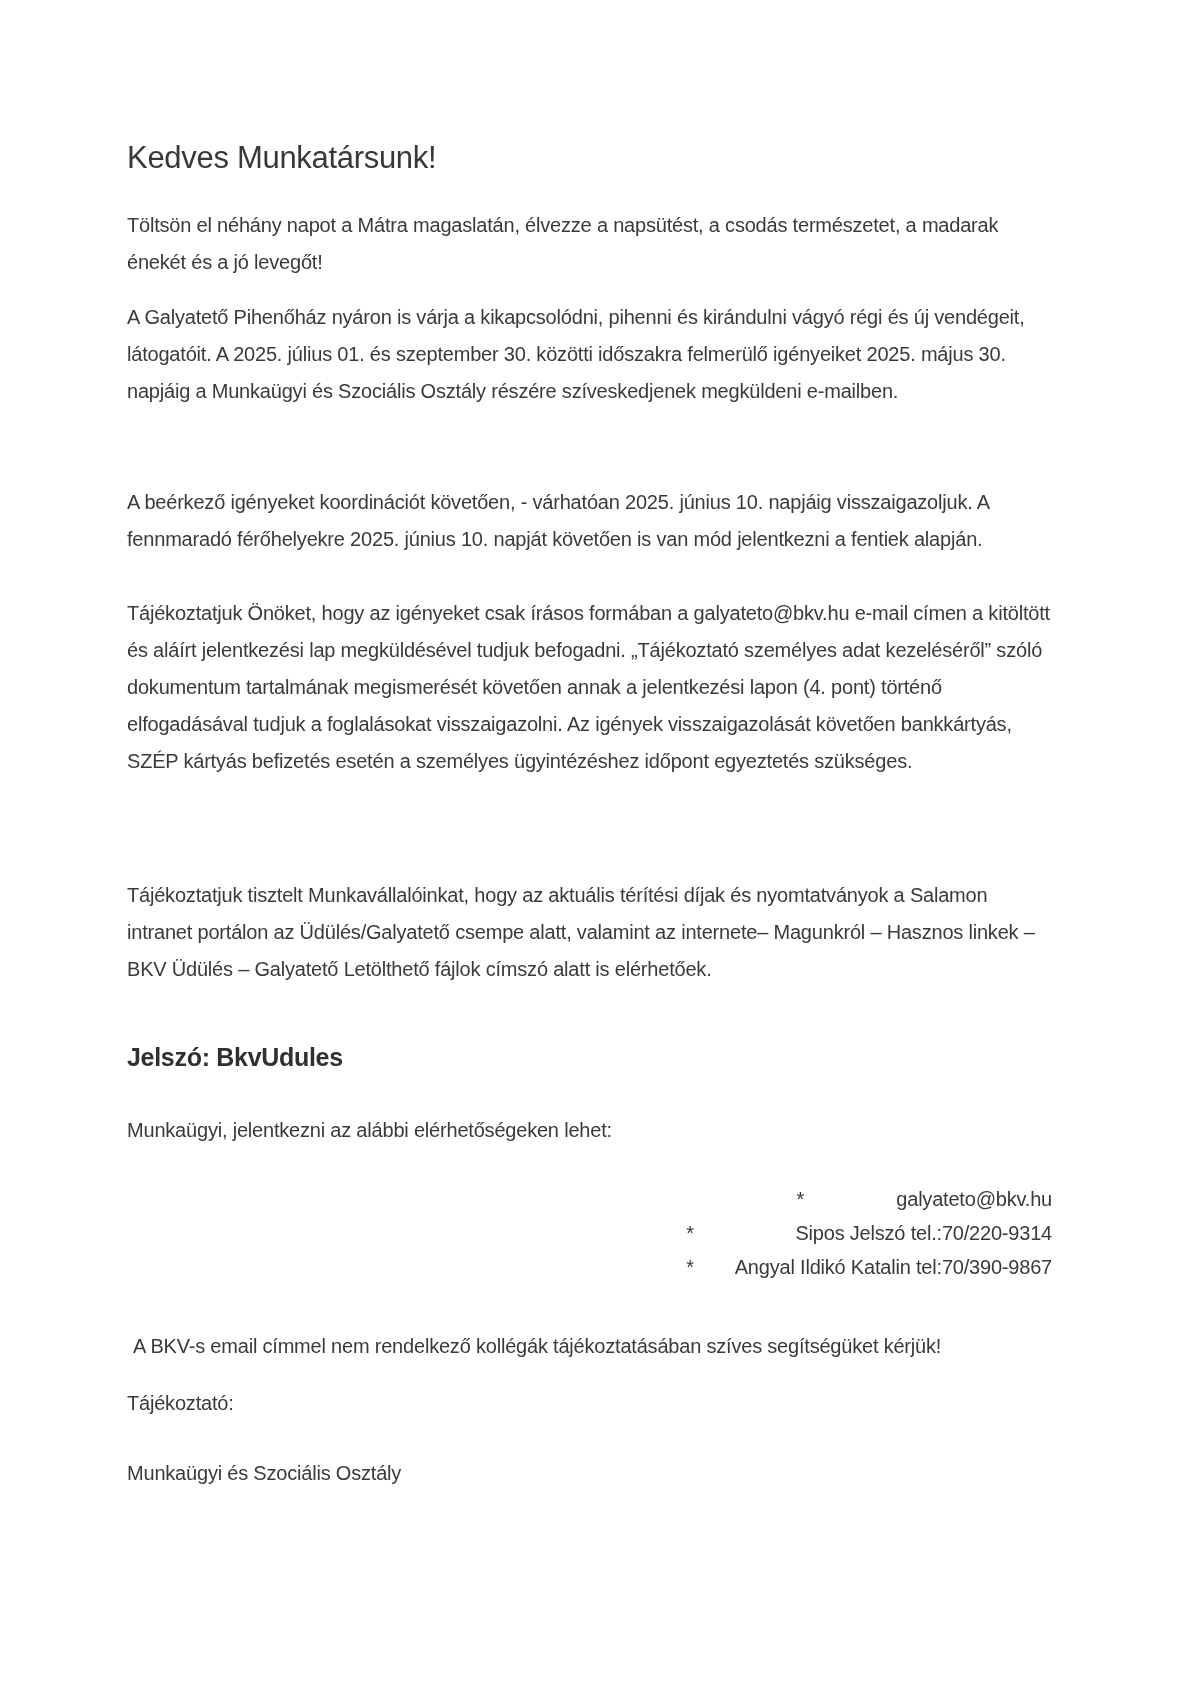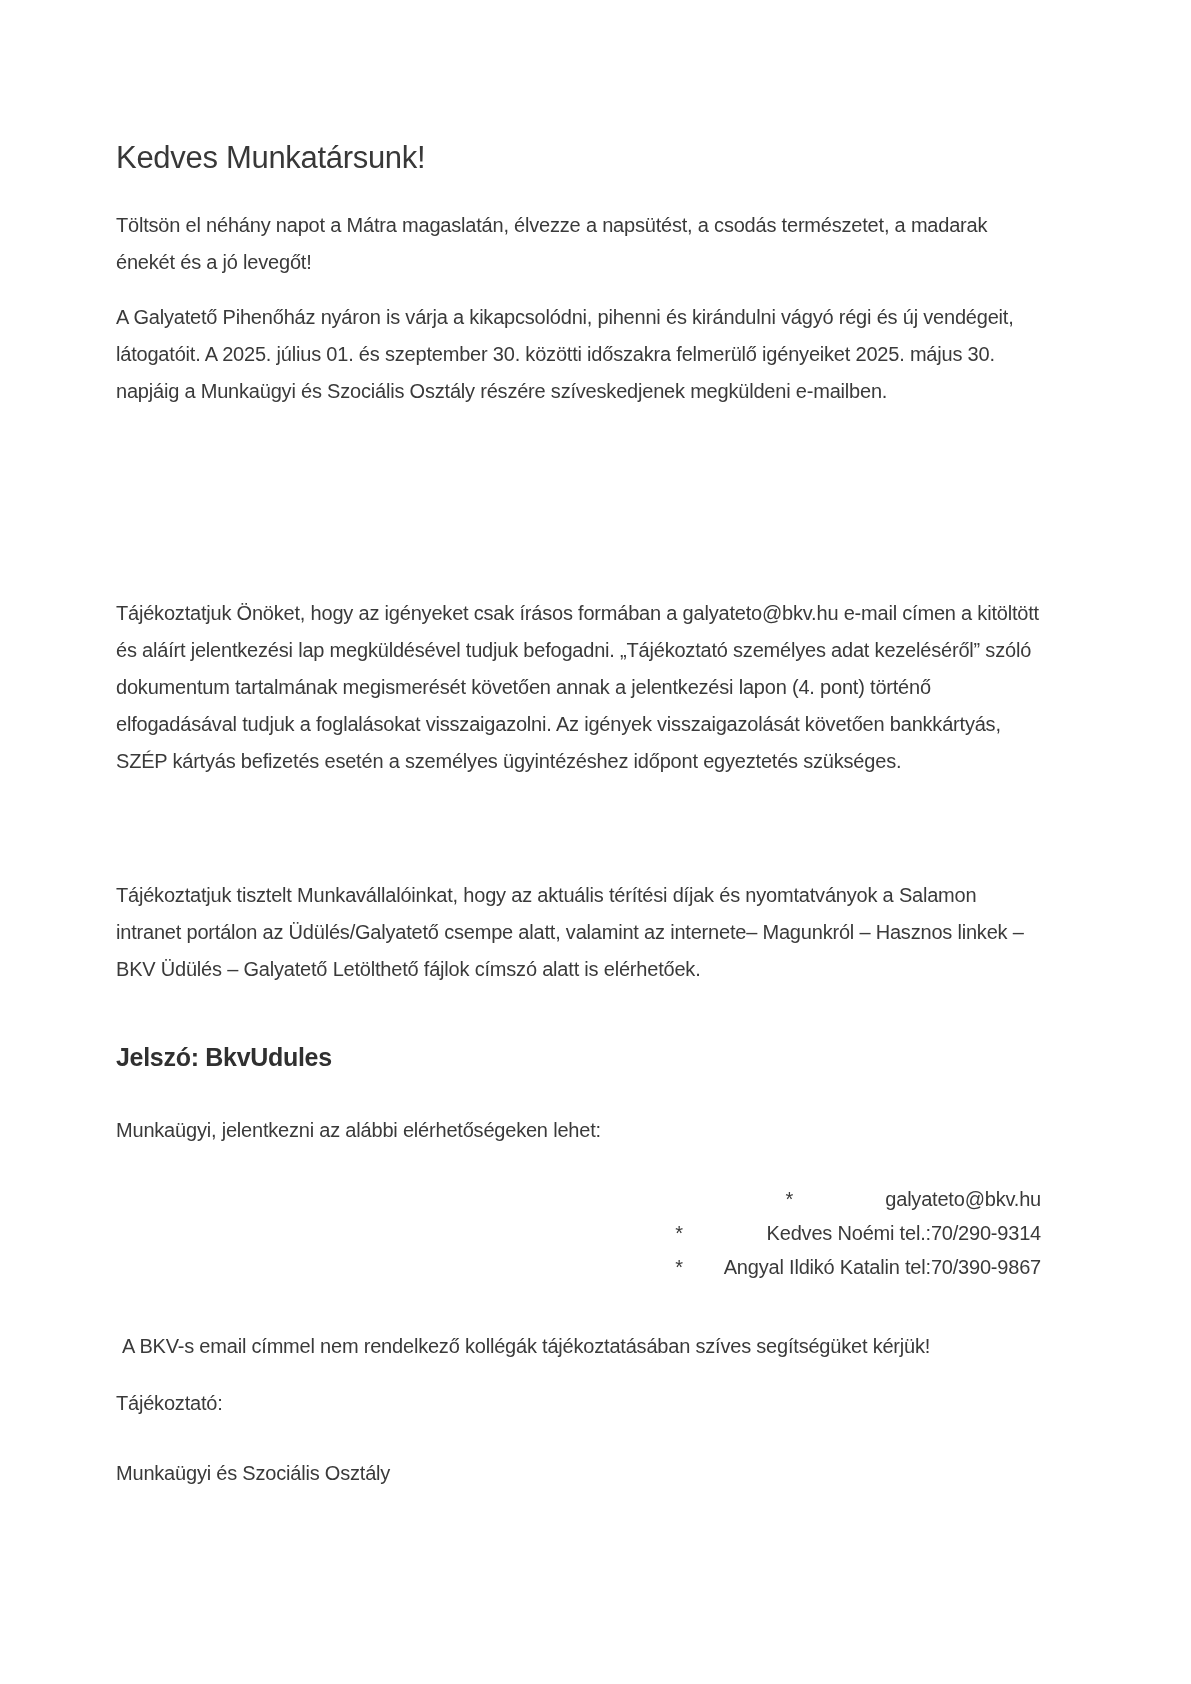--- a/index.html
+++ b/index.html
@@ -15,21 +15,21 @@
     color: #3a3a3a;
     -webkit-font-smoothing: antialiased;
   }
   .page {
     position: absolute;
     inset: 0;
     background: #ffffff;
   }
   .block {
     position: absolute;
-    left: 116px;
+    left: 127px;
     width: 925px;
     font-size: 20px;
     line-height: 37px;
     letter-spacing: -0.2px;
     margin: 0;
   }
   .doc-title {
     top: 136px;
     font-size: 31px;
     line-height: 44px;
@@ -77,37 +77,38 @@
 <body>
 
 <div class="page">
 
   <h1 class="block doc-title">Kedves Munkatársunk!</h1>
 
   <p class="block p1">Töltsön el néhány napot a Mátra magaslatán, élvezze a napsütést, a csodás természetet, a madarak énekét és a jó levegőt!</p>
 
   <p class="block p2">A Galyatető Pihenőház nyáron is várja a kikapcsolódni, pihenni és kirándulni vágyó régi és új vendégeit, látogatóit. A 2025. július 01. és szeptember 30. közötti időszakra felmerülő igényeiket 2025. május 30. napjáig a Munkaügyi és Szociális Osztály részére szíveskedjenek megküldeni e-mailben.</p>
 
+  <p class="block p3a">A beérkező igényeket koordinációt követően, - várhatóan 2025. június 10. napjáig visszaigazoljuk. A fennmaradó férőhelyekre 2025. június 10. napját követően is van mód jelentkezni a fentiek alapján.</p>
 
   <p class="block p3b">Tájékoztatjuk Önöket, hogy az igényeket csak írásos formában a galyateto@bkv.hu e-mail címen a kitöltött és aláírt jelentkezési lap megküldésével tudjuk befogadni. „Tájékoztató személyes adat kezeléséről” szóló dokumentum tartalmának megismerését követően annak a jelentkezési lapon (4. pont) történő elfogadásával tudjuk a foglalásokat visszaigazolni. Az igények visszaigazolását követően bankkártyás, SZÉP kártyás befizetés esetén a személyes ügyintézéshez időpont egyeztetés szükséges.</p>
 
   <p class="block p4">Tájékoztatjuk tisztelt Munkavállalóinkat, hogy az aktuális térítési díjak és nyomtatványok a Salamon intranet portálon az Üdülés/Galyatető csempe alatt, valamint az internete– Magunkról – Hasznos linkek – BKV Üdülés – Galyatető Letölthető fájlok címszó alatt is elérhetőek.</p>
 
   <h2 class="block password-heading">Jelszó: BkvUdules</h2>
 
   <p class="block contact-intro">Munkaügyi, jelentkezni az alábbi elérhetőségeken lehet:</p>
 
   <div class="block contact-list">
 
     <div class="contact-row">
       <span class="bullet">*</span><span class="contact-label">galyateto@bkv.hu</span><span class="contact-phone"></span>
     </div>
 
     <div class="contact-row">
-      <span class="bullet">*</span><span class="contact-label">Kedves Noémi tel.:</span><span class="contact-phone">70/290-9314</span>
+      <span class="bullet">*</span><span class="contact-label">Sipos Jelszó tel.:</span><span class="contact-phone">70/220-9314</span>
     </div>
 
     <div class="contact-row">
       <span class="bullet">*</span><span class="contact-label">Angyal Ildikó Katalin tel:</span><span class="contact-phone">70/390-9867</span>
     </div>
 
   </div>
 
   <p class="block closing">A BKV-s email címmel nem rendelkező kollégák tájékoztatásában szíves segítségüket kérjük!</p>
 

